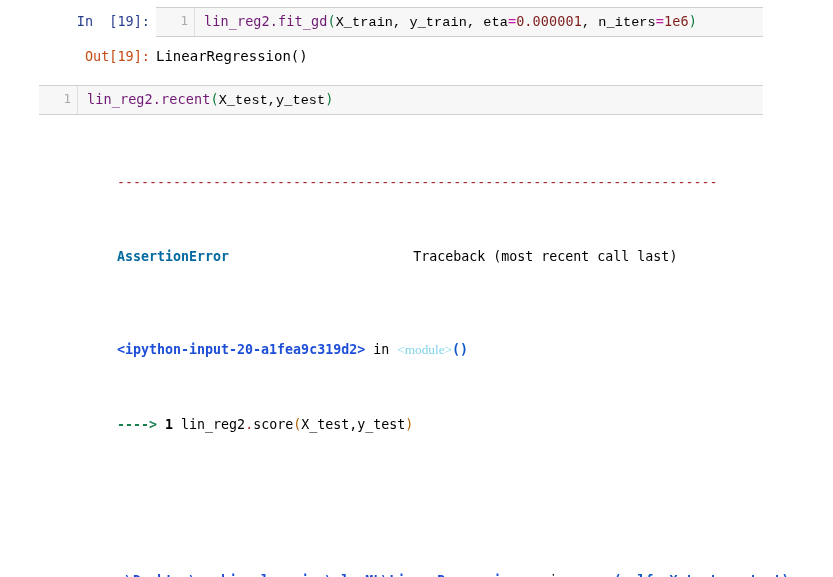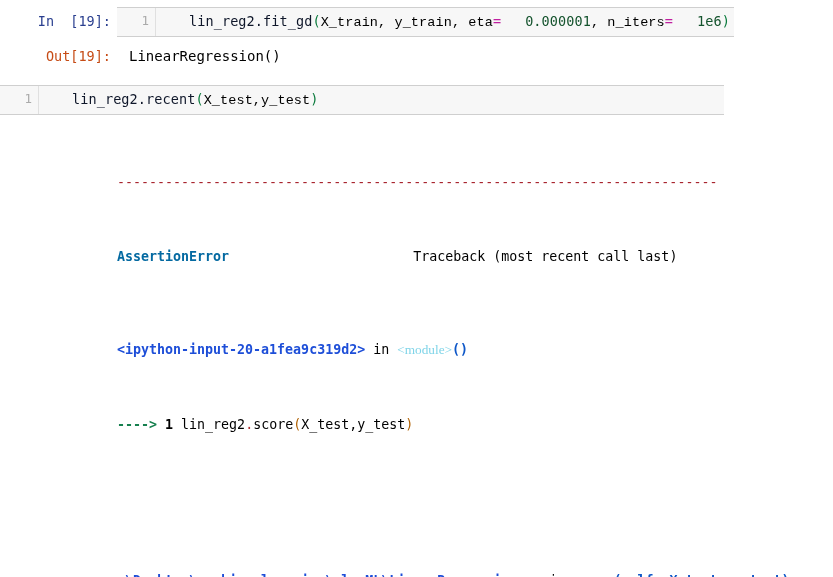--- a/index.html
+++ b/index.html
@@ -18,20 +18,21 @@
   .notebook {
     width: 833px;
     position: relative;
   }
 
   
   .cell-row {
     display: flex;
     align-items: flex-start;
     width: 724px;
+    padding-left: 39px;
   }
   .cell-row.input-cell { margin-top: 7px; }
 
   .prompt {
     width: 111px;
     min-width: 111px;
     text-align: right;
     padding-right: 6px;
     padding-top: 6px;
     font-family: "DejaVu Sans Mono", "Liberation Mono", monospace;
@@ -97,43 +98,43 @@
   .tb-funcname  { color: #7fd4e8; }
   .tb-args      { color: #0f58c8; font-weight: bold; }
   .tb-arrow     { color: #16804f; font-weight: bold; }
   .tb-lineno-hi { color: #000000; font-weight: bold; }
   .tb-module    { color: #7fd4e8; font-family: Liberation Serif, serif; }
   .tb-paren     { color: #0f58c8; font-weight: bold; }
   .tb-dot       { color: #b03030; }
   .tb-call      { color: #b06000; }
 
   
-  .c-plain { color: #0f172a; margin-left: 24px; }
+  .c-plain { color: #701a75; }
   .c-paren { color: #0a7a3c; }
-  .c-num   { color: #14532d; margin-left: 24px; }
+  .c-num   { color: #7f1d1d; }
   .c-eq    { color: #c020a0; }
   .c-arg   { color: #000000; font-family: Liberation Mono, monospace; }
 
   .spacer-sm { height: 8px; }
   .spacer-md { height: 14px; }
 </style>
 </head>
 <body>
 
 <div class="notebook">
 
   <div class="cell-row input-cell">
     <div class="prompt in">In  [19]:</div>
     <div class="input-area">
       <div class="linenum-gutter">1</div>
       <div class="code-line"><span class="c-plain">lin_reg2.fit_gd</span><span class="c-paren">(</span><span class="c-arg">X_train, y_train, eta</span><span class="c-eq">=</span><span class="c-num">0.000001</span><span class="c-arg">, n_iters</span><span class="c-eq">=</span><span class="c-num">1e6</span><span class="c-paren">)</span></div>
     </div>
   </div>
 
-  <div class="cell-row" style="margin-top:5px;gap:12px;">
+  <div class="cell-row" style="margin-top:5px;">
     <div class="prompt out">Out[19]:</div>
     <div class="out-text">LinearRegression()</div>
   </div>
 
   <div class="spacer-md"></div>
 
   <div class="cell-row input-cell">
     <div class="input-area">
       <div class="linenum-gutter">1</div>
       <div class="code-line"><span class="c-plain">lin_reg2.recent</span><span class="c-paren">(</span><span class="c-arg">X_test,y_test</span><span class="c-paren">)</span></div>

